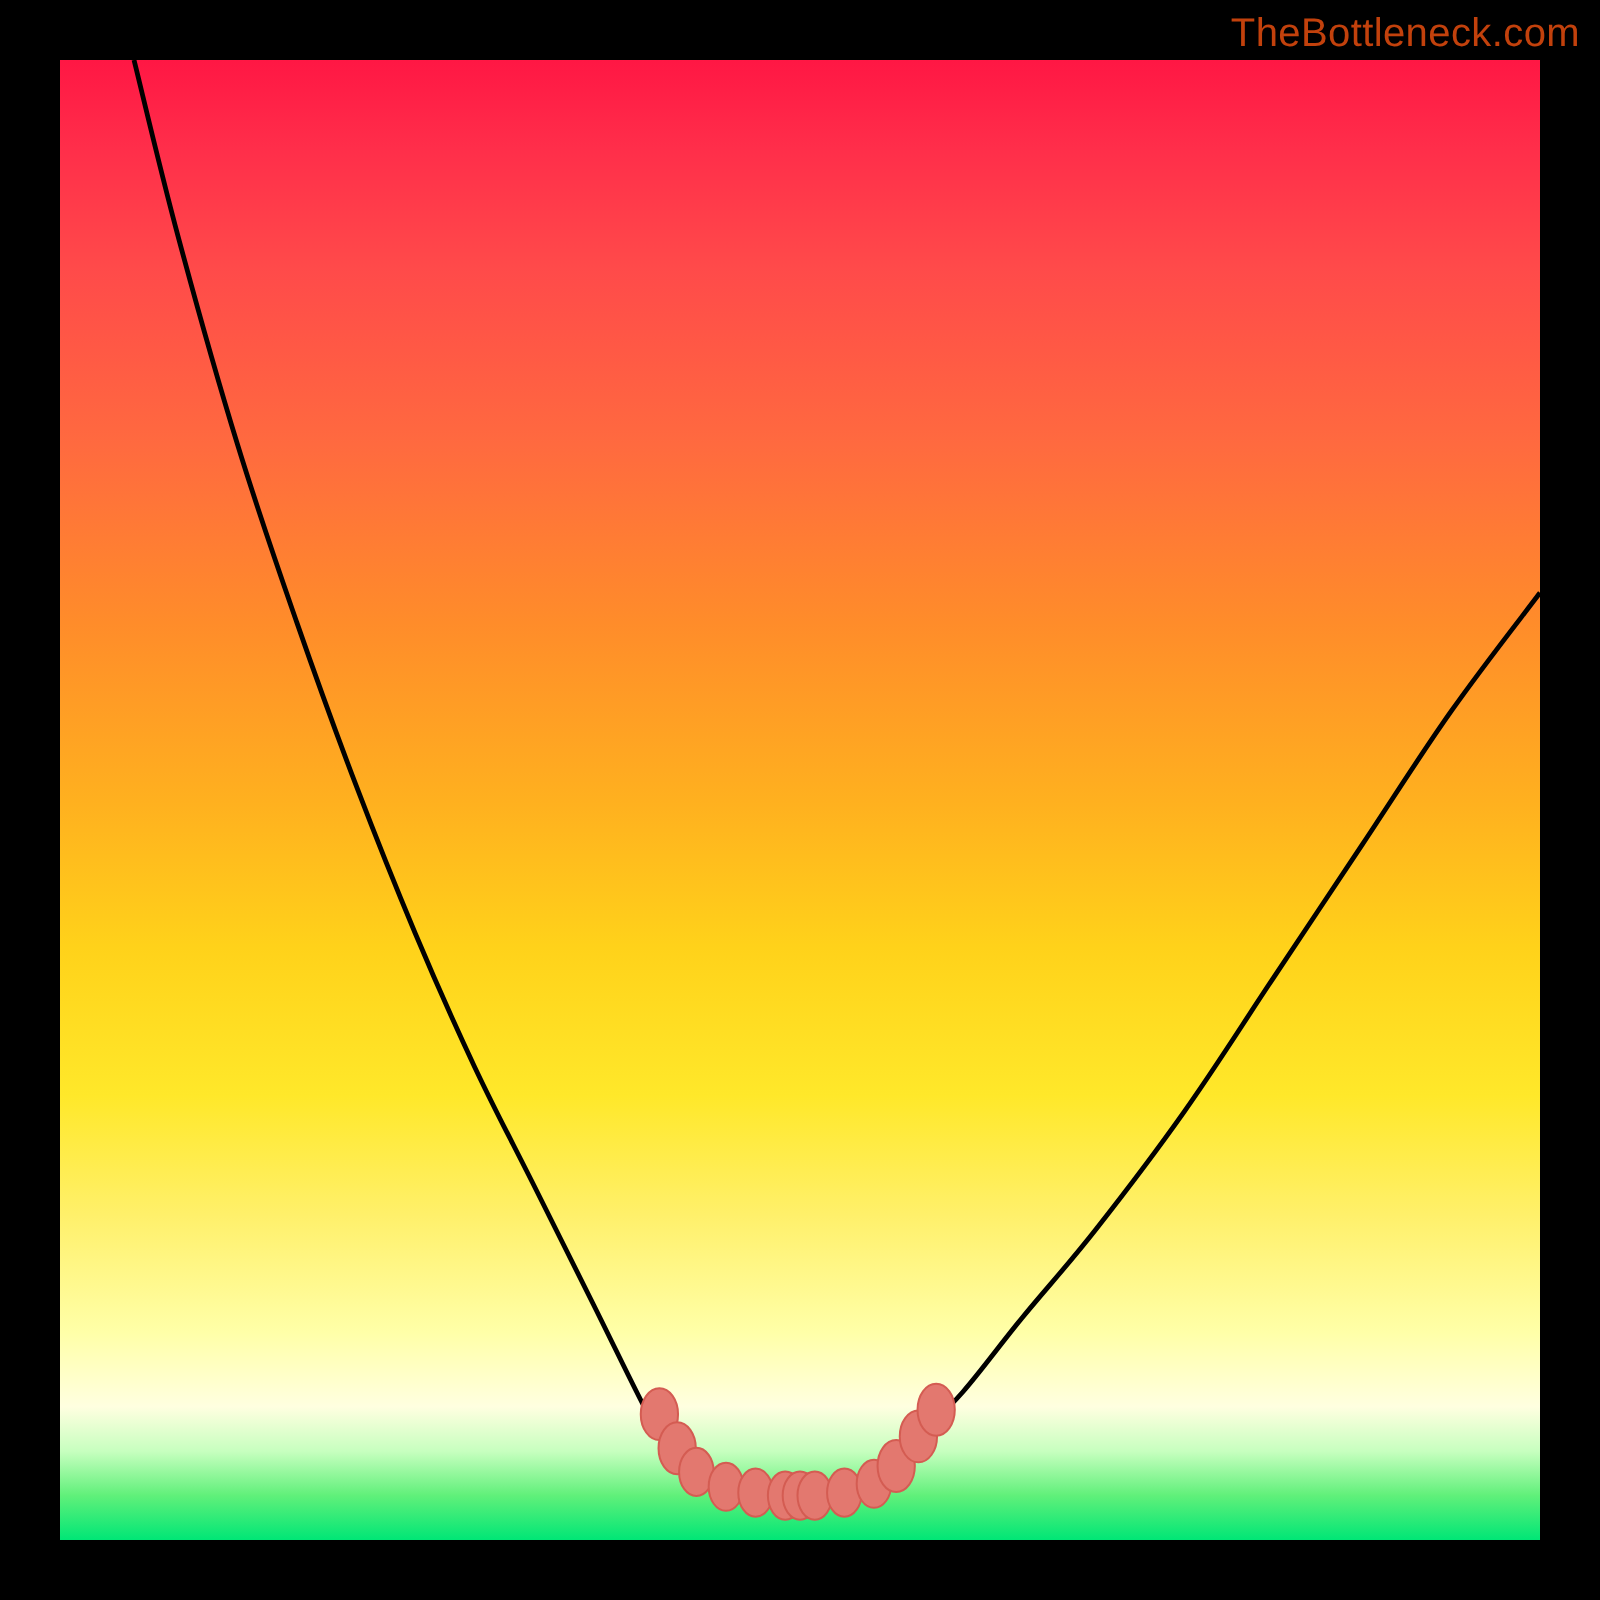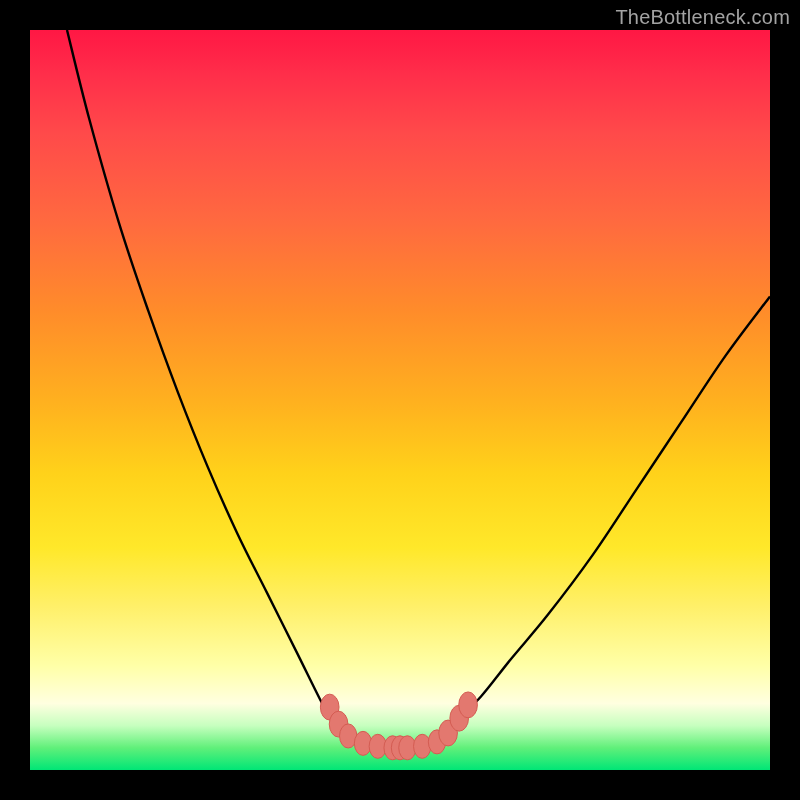--- a/index.html
+++ b/index.html
@@ -46,21 +46,21 @@
     position: absolute;
     left: 0;
     top: 0;
     width: 740px;
     height: 740px;
   }
   .watermark {
     position: absolute;
     top: 6px;
     right: 10px;
-    color: #a3a3a3;
+    color: #c2410c;
     font-size: 20px;
     font-weight: 500;
     letter-spacing: 0.2px;
     user-select: none;
   }
 </style>
 </head>
 <body>
 
 <div class="frame">

